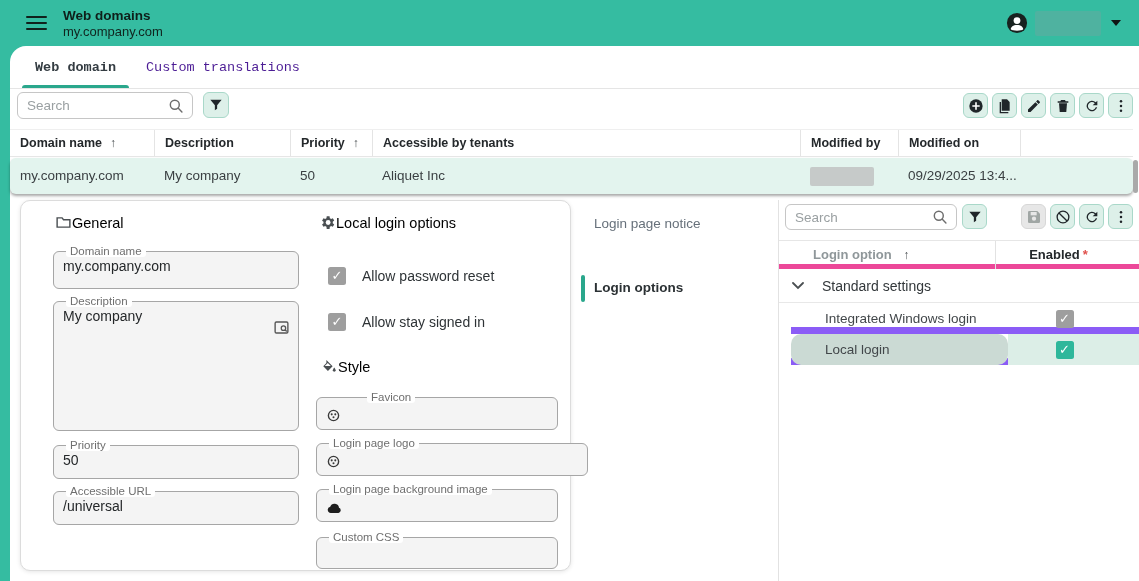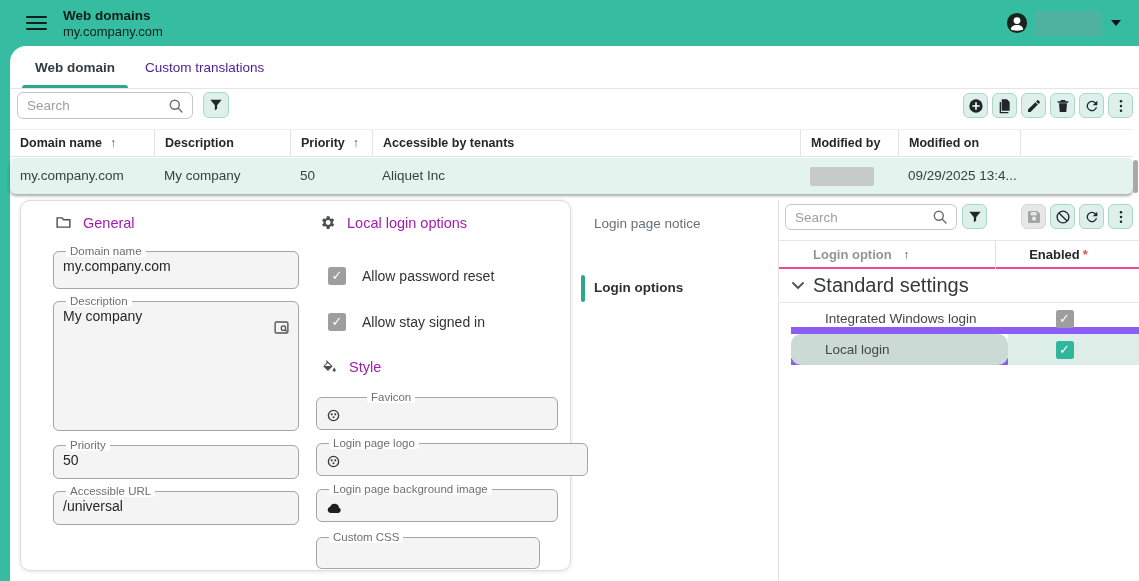--- a/index.html
+++ b/index.html
@@ -18,21 +18,21 @@
   .subtitle { font-size:13px; color:#10241e; line-height:15px; }
   .user { position:absolute; right:18px; top:0; height:46px; display:flex; align-items:center; gap:7px; }
   .avatar { width:22px; height:22px; }
   .redacted-name { width:66px; height:25px; background:#4fb2a0; border-radius:2px; }
   .caret { width:10px; height:6px; margin-left:3px; }
 
   
   .card { position:absolute; left:10px; top:46px; right:0; bottom:0; background:#fff; border-top-left-radius:16px; }
 
   
-  .tabs { position:absolute; left:0; top:0; right:0; height:43px; border-bottom:1px solid #e5e5e5; display:flex; padding-left:10px; }
+  .tabs { position:absolute; left:0; top:0; right:0; height:43px; border-bottom:1px solid #e5e5e5; display:flex; padding-left:10px;font-family:Liberation Mono, monospace; }
   .tab { padding:0 15px; display:flex; align-items:center; font-size:13.5px; color:#4c1d95; position:relative; cursor:pointer; }
   .tab.active { color:#343c42; font-weight:bold; }
   .tab.active::after { content:""; position:absolute; left:2px; right:2px; bottom:0; height:3px; background:#2aa78c; border-radius:3px 3px 0 0; }
 
   
   .toolbar { position:absolute; top:46px; left:7px; right:6px; height:28px; }
   .searchbox { position:absolute; left:0; top:0; width:176px; height:27px; border:1.5px solid #c6c6c6; border-radius:6px; background:#fff; display:flex; align-items:center; }
   .searchbox input { border:none; outline:none; flex:1; font-size:13.5px; color:#0369a1; padding:0 4px 0 9px; font-family:inherit; background:transparent; min-width:0; }
   .searchbox input::placeholder { color:#9aa0a2; }
   .searchbox .mag { width:16px; height:16px; margin-right:8px; flex:none; }
@@ -54,21 +54,21 @@
     grid-template-columns:144px 136px 82px 428px 98px 122px 1fr;
     background:#e3f4ee; border-radius:6px; box-shadow:0 2px 3px rgba(0,0,0,.35); cursor:pointer; }
   .dt-row > div { font-size:13.5px; color:#3a3f42; line-height:36px; padding-left:10px; white-space:nowrap; overflow:hidden; }
   .cell-redacted { width:64px; height:19px; background:#c6cac9; border-radius:2px; margin-top:9px; }
   .vscroll { position:absolute; right:1px; top:114px; width:5px; height:33px; background:#a9a9a9; border-radius:3px; }
 
   
   .detail { position:absolute; top:154px; left:0; right:0; bottom:0; }
 
   .form-card { position:absolute; left:10px; top:0; width:551px; height:371px; background:#fff; border:1px solid #dcdcdc; border-radius:10px; box-shadow:0 1px 4px rgba(0,0,0,.10); }
-  .sec-h { position:absolute; display:flex; align-items:center; gap:11px; font-size:14.5px; color:#a21caf; }
+  .sec-h { position:absolute; display:flex; align-items:center; font-size:14.5px; color:#000000; }
   .sec-h svg { width:17px; height:17px; }
   fieldset.mfield { position:absolute; background:#f4f4f4; border:1px solid #a6a6a6; border-radius:6px; padding:1px 9px 0 9px; }
   fieldset.mfield legend { font-size:11.5px; color:#6f6f6f; padding:0 4px; margin-left:3px; background:#fff; border-radius:3px; white-space:nowrap; }
   .fval { font-size:14px; color:#25282a; line-height:17px; }
   .expand-ic { position:absolute; right:8px; top:12px; width:17px; height:17px; cursor:pointer; }
   .img-ic { position:absolute; left:10px; bottom:7px; width:13px; height:13px; }
   .cbrow { position:absolute; display:flex; align-items:center; gap:16px; }
   .cb { width:18px; height:18px; border-radius:2.5px; background:#9e9e9e; position:relative; cursor:pointer; flex:none; }
   .cb::after { content:"✓"; position:absolute; left:0; top:0; width:18px; height:18px; color:#fff; font-size:13px; font-weight:bold; text-align:center; line-height:18px; }
   .cb.teal { background:#2eb79b; }
@@ -78,28 +78,28 @@
   .mnav-item { position:absolute; left:584px; font-size:13.5px; color:#66707a; height:28px; line-height:28px; cursor:pointer; }
   .mnav-item.active { color:#2b3134; font-weight:bold; }
   .mnav-bar { position:absolute; left:571px; top:75px; width:3.5px; height:27px; background:#2aa78c; border-radius:2px; }
 
   
   .rpanel { position:absolute; left:768px; top:0; right:0; bottom:0; border-left:1px solid #e2e2e2; }
   .rpanel .searchbox { left:6px; top:4px; width:172px; height:26px; }
   #filter-r { position:absolute; left:183px; top:4px; width:25px; height:25px; }
   .r-btns { position:absolute; right:6px; top:4px; display:flex; gap:4px; }
   .r-btns .tbtn { width:25px; height:25px; }
-  .lo-head { position:absolute; top:40px; left:0; right:0; height:29px; display:grid; grid-template-columns:217px 1fr; border-top:1px solid #e6e6e6; border-bottom:2px solid #ec4899; }
+  .lo-head { position:absolute; top:40px; left:0; right:0; height:29px; display:grid; grid-template-columns:217px 1fr; border-top:1px solid #e6e6e6; border-bottom:5px solid #ec4899; }
   .lo-head .c1 { padding-left:34px; font-size:13px; font-weight:bold; color:#8f979a; line-height:28px; border-right:1px solid #e2e2e2; }
   .lo-head .c1 .sort-arrow { color:#4a4f52; }
   .lo-head .c2 { text-align:center; font-size:13px; font-weight:bold; color:#24282b; line-height:28px; padding-right:18px; }
   .req { color:#e0514d; margin-left:3px; }
   .lo-group { position:absolute; top:69px; left:0; right:0; height:34px; border-bottom:1px solid #e8e8e8; display:flex; align-items:center; cursor:pointer; }
   .lo-group svg { width:12px; height:8px; margin:0 9px 0 13px; }
-  .lo-group span { font-size:20px; color:#33383b; }
+  .lo-group span { font-size:14px; color:#33383b;margin-left:9px; }
   .lo-row { position:absolute; left:12px; right:0; height:31px; display:grid; grid-template-columns:217px 1fr; border-bottom:7px solid #8b5cf6; cursor:pointer; }
   .lo-row .lbl { font-size:13.5px; color:#42474a; line-height:31px; padding-left:34px; }
   .lo-row .cbwrap { display:flex; align-items:center; justify-content:center; padding-right:18px; }
   .lo-row.selected .lbl-cell { background:#cbdad4;border-radius:10px; }
   .lo-row.selected .cbwrap { background:#dceee7; }
   .lo-row .cb { width:18px; height:18px; }
 </style>
 </head>
 <body>
 
@@ -287,21 +287,21 @@
         </svg>
       </fieldset>
 
       <fieldset class="mfield" style="left:295px; top:282px; width:242px; height:39px;">
         <legend>Login page background image</legend>
         <svg class="img-ic" viewBox="0 0 20 14" style="width:15px;height:11px;">
           <path d="M5 13a4.2 4.2 0 0 1-.7-8.3A6 6 0 0 1 16 6.1 3.6 3.6 0 0 1 15.4 13z" fill="#1e1e1e"></path>
         </svg>
       </fieldset>
 
-      <fieldset class="mfield" style="left:295px; top:330px; width:224px; height:38px;">
+      <fieldset class="mfield" style="left:295px; top:330px; width:242px; height:38px;">
         <legend>Custom CSS</legend>
         <div class="fval"></div>
       </fieldset>
     </div>
 
     <div class="mnav-item" style="top:10px;">Login page notice</div>
     <div class="mnav-item active" style="top:74px;">Login options</div>
     <div class="mnav-bar"></div>
 
     <div class="rpanel">

